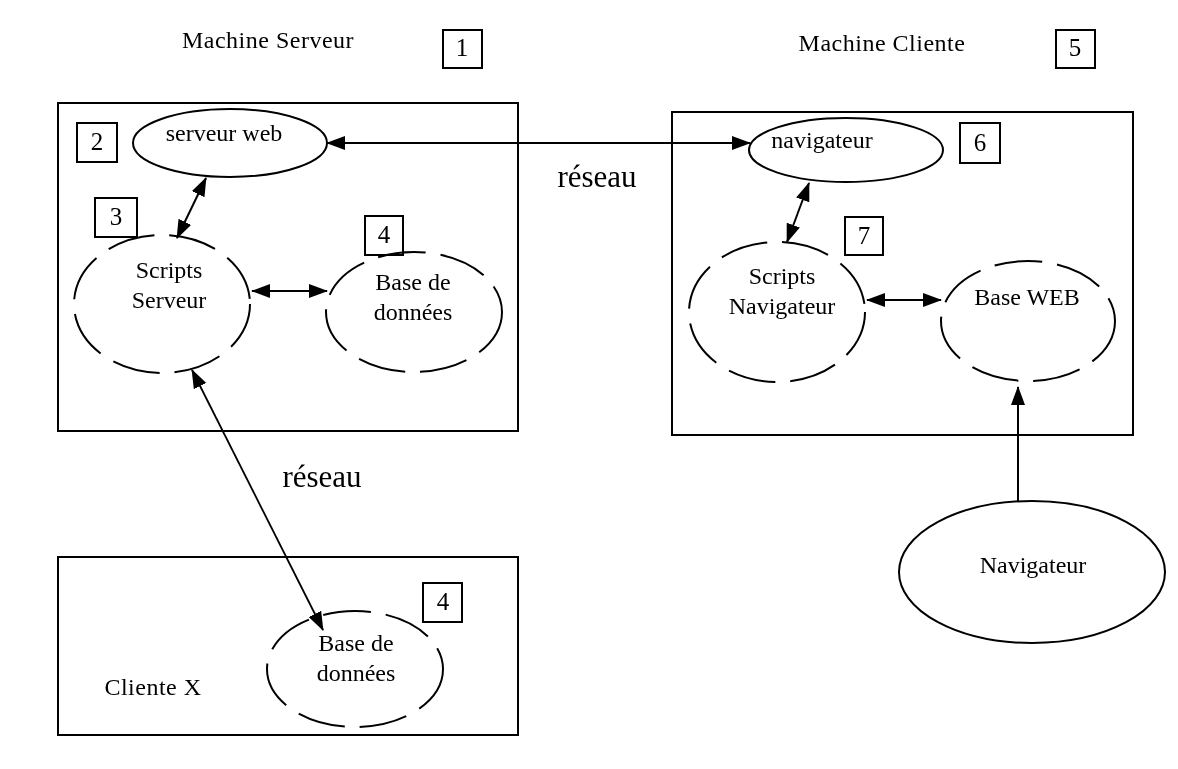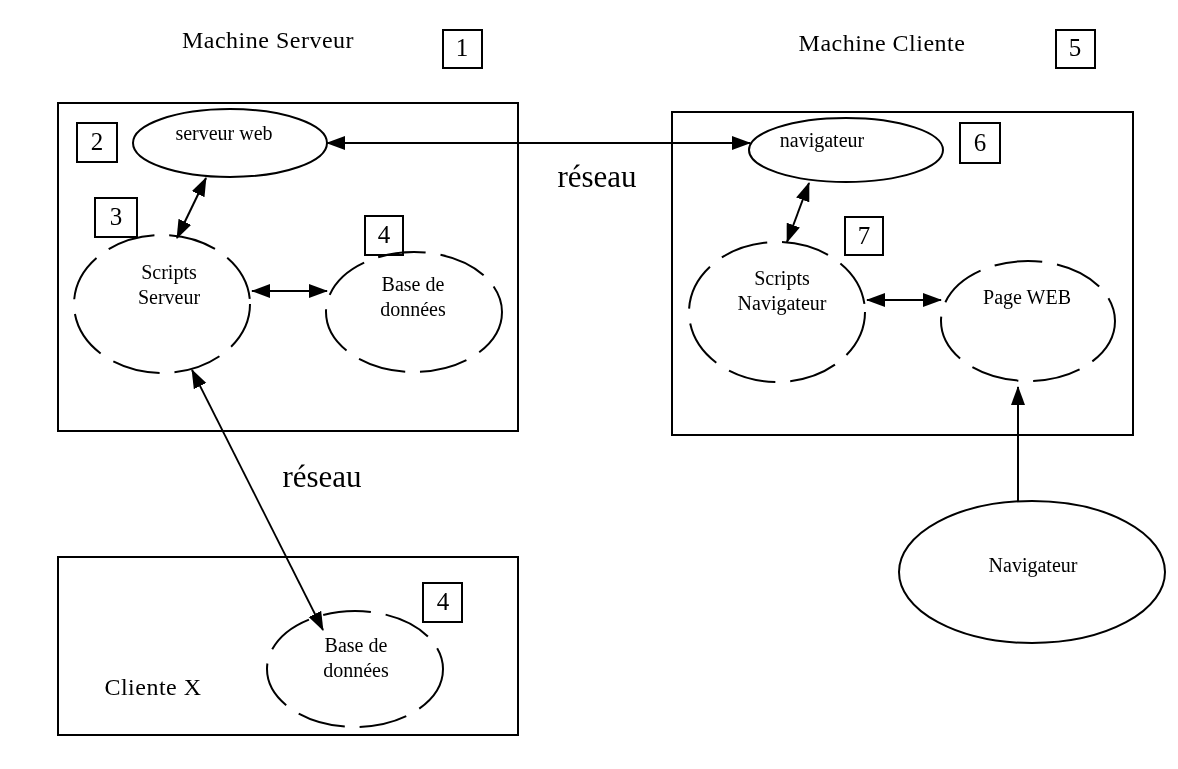--- a/index.html
+++ b/index.html
@@ -22,21 +22,21 @@
     top: 0;
   }
   .lbl {
     position: absolute;
     transform: translate(-50%, -50%);
     white-space: pre-line;
     text-align: center;
     color: #000000;
   }
   .title-lbl   { font-size: 24px; letter-spacing: 0.5px; }
-  .node-lbl    { font-size: 20px; line-height: 1.25; }
+  .node-lbl    { font-size: 24px; line-height: 1.25; }
   .num-lbl     { font-size: 25px; }
   .edge-lbl    { font-size: 31px; }
 </style>
 </head>
 <body>
 
 <div class="canvas">
 
   <svg width="1178" height="769" viewBox="0 0 1178 769">
     <defs>
@@ -91,21 +91,21 @@
   <div class="lbl num-lbl" style="left:443px; top:602px;">4</div>
 
   <div class="lbl node-lbl" style="left:224px; top:133px;">serveur web</div>
   <div class="lbl node-lbl" style="left:169px; top:285px;">Scripts
 Serveur</div>
   <div class="lbl node-lbl" style="left:413px; top:297px;">Base de
 données</div>
   <div class="lbl node-lbl" style="left:822px; top:140px;">navigateur</div>
   <div class="lbl node-lbl" style="left:782px; top:291px;">Scripts
 Navigateur</div>
-  <div class="lbl node-lbl" style="left:1027px; top:297px;">Page WEB</div>
+  <div class="lbl node-lbl" style="left:1027px; top:297px;">Base WEB</div>
   <div class="lbl node-lbl" style="left:356px; top:658px;">Base de
 données</div>
   <div class="lbl node-lbl" style="left:1033px; top:565px;">Navigateur</div>
 
   <div class="lbl edge-lbl" style="left:597px; top:177px;">réseau</div>
   <div class="lbl edge-lbl" style="left:322px; top:477px;">réseau</div>
 
 </div>
 
 </body></html>

